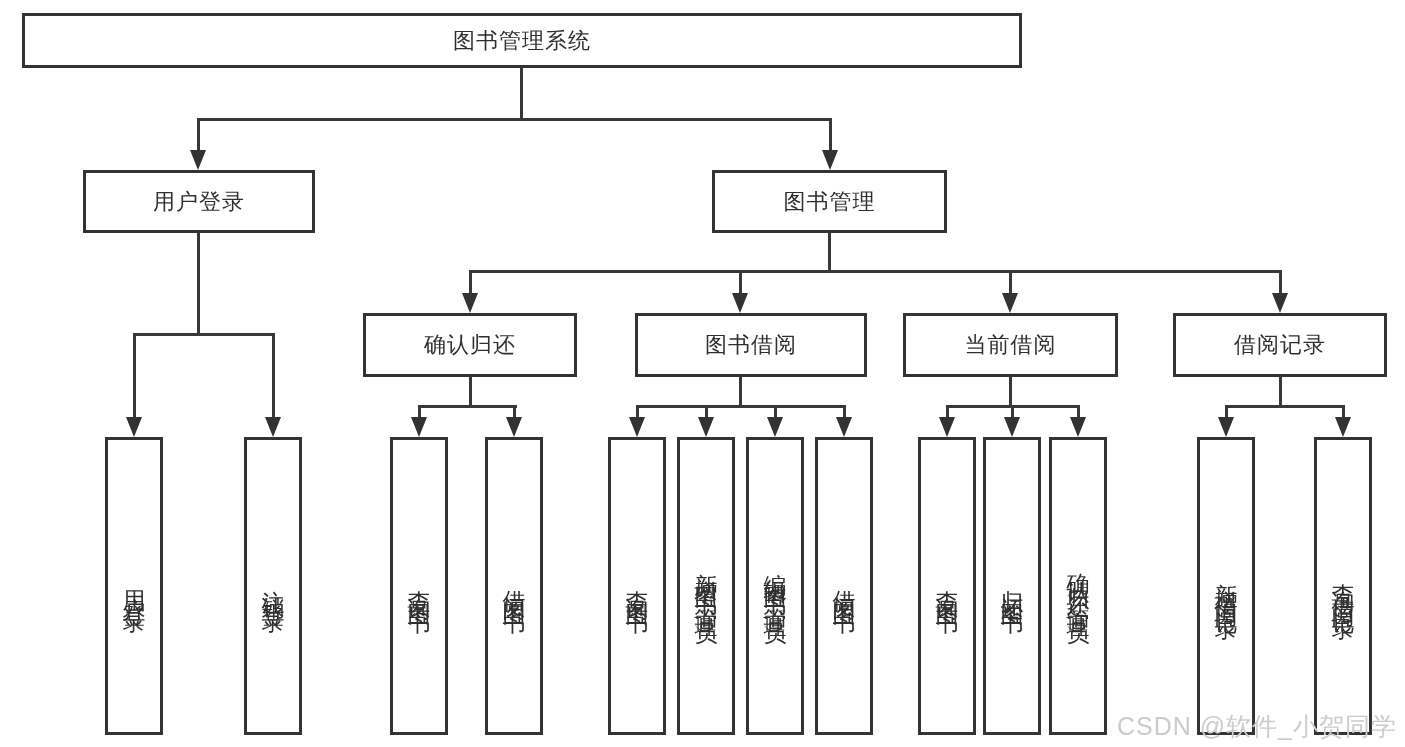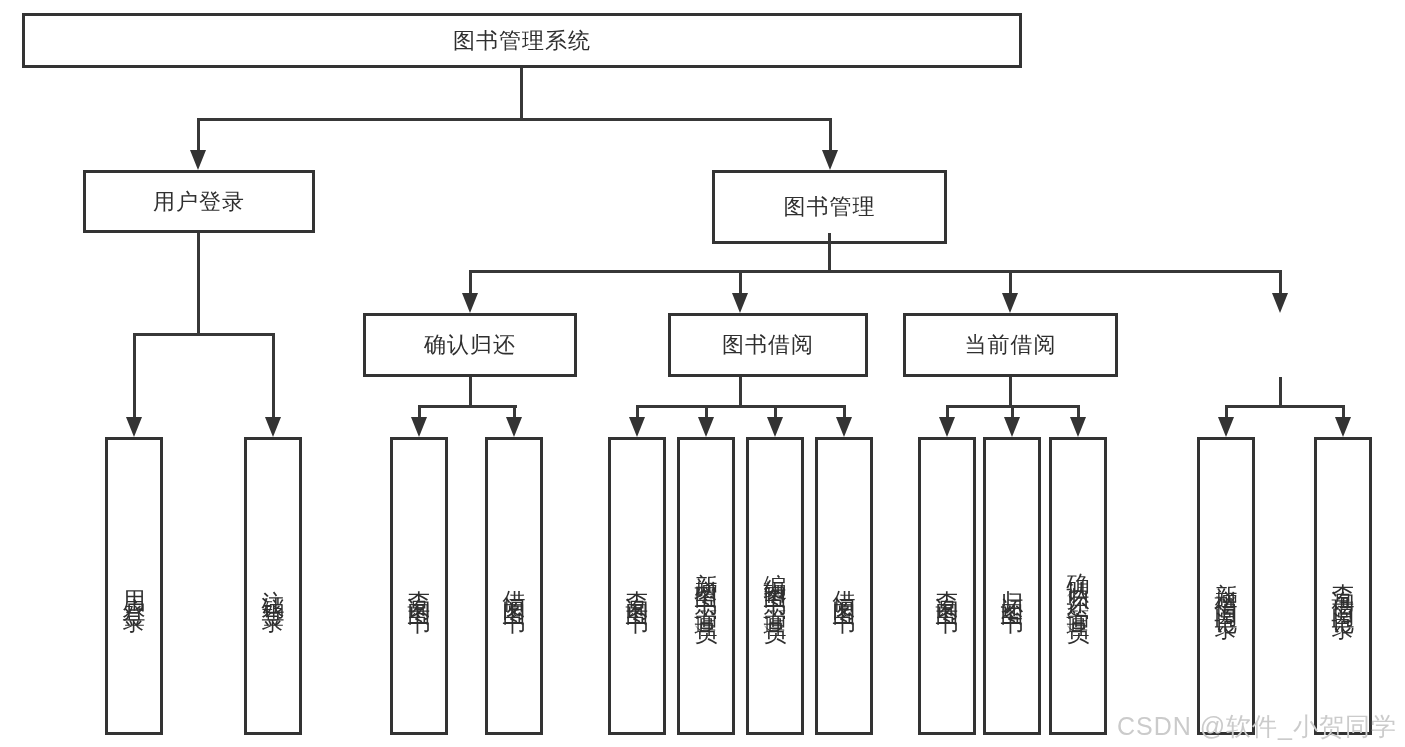--- a/index.html
+++ b/index.html
@@ -44,21 +44,21 @@
   <div class="vline" style="left:520px;top:68px;height:53px;"></div>
   <div class="hline" style="left:197px;top:118px;width:635px;"></div>
   <div class="vline" style="left:197px;top:118px;height:32px;"></div>
   <div class="arrow" style="left:190px;top:150px;"></div>
   <div class="vline" style="left:829px;top:118px;height:32px;"></div>
   <div class="arrow" style="left:822px;top:150px;"></div>
 
   <div class="box hbox" style="left:83px;top:170px;width:232px;height:63px;">
     <span>用户登录</span>
   </div>
-  <div class="box hbox" style="left:712px;top:170px;width:235px;height:74px;text-align:center;">
+  <div class="box hbox" style="left:712px;top:170px;width:235px;height:63px;text-align:center;">
     <span>图书管理</span>
   </div>
 
   <div class="vline" style="left:197px;top:233px;height:102px;"></div>
   <div class="hline" style="left:133px;top:333px;width:142px;"></div>
   <div class="vline" style="left:133px;top:333px;height:84px;"></div>
   <div class="arrow" style="left:126px;top:417px;"></div>
   <div class="vline" style="left:272px;top:333px;height:84px;"></div>
   <div class="arrow" style="left:265px;top:417px;"></div>
 
@@ -69,25 +69,28 @@
   <div class="vline" style="left:739px;top:270px;height:23px;"></div>
   <div class="arrow" style="left:732px;top:293px;"></div>
   <div class="vline" style="left:1009px;top:270px;height:23px;"></div>
   <div class="arrow" style="left:1002px;top:293px;"></div>
   <div class="vline" style="left:1279px;top:270px;height:23px;"></div>
   <div class="arrow" style="left:1272px;top:293px;"></div>
 
   <div class="box hbox" style="left:363px;top:313px;width:214px;height:64px;">
     <span>确认归还</span>
   </div>
-  <div class="box hbox" style="left:668px;top:313px;width:200px;height:64px;">
+  <div class="box hbox" style="left:635px;top:313px;width:232px;height:64px;">
     <span>图书借阅</span>
   </div>
   <div class="box hbox" style="left:903px;top:313px;width:215px;height:64px;align-items:center;">
     <span>当前借阅</span>
+  </div>
+  <div class="box hbox" style="left:1173px;top:313px;width:214px;height:64px;">
+    <span>借阅记录</span>
   </div>
 
   <div class="vline" style="left:469px;top:377px;height:30px;"></div>
   <div class="hline" style="left:418px;top:405px;width:99px;"></div>
   <div class="vline" style="left:418px;top:405px;height:14px;"></div>
   <div class="arrow" style="left:411px;top:417px;"></div>
   <div class="vline" style="left:513px;top:405px;height:14px;"></div>
   <div class="arrow" style="left:506px;top:417px;"></div>
 
   <div class="vline" style="left:739px;top:377px;height:30px;"></div>

